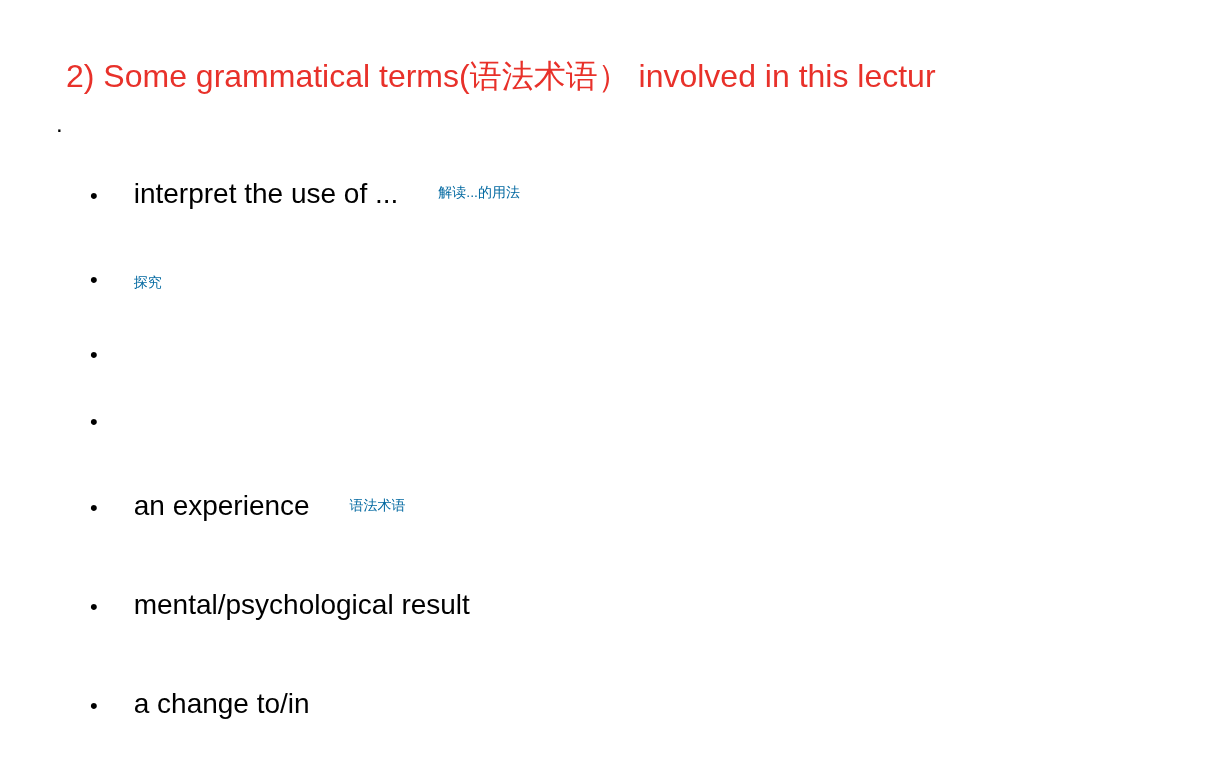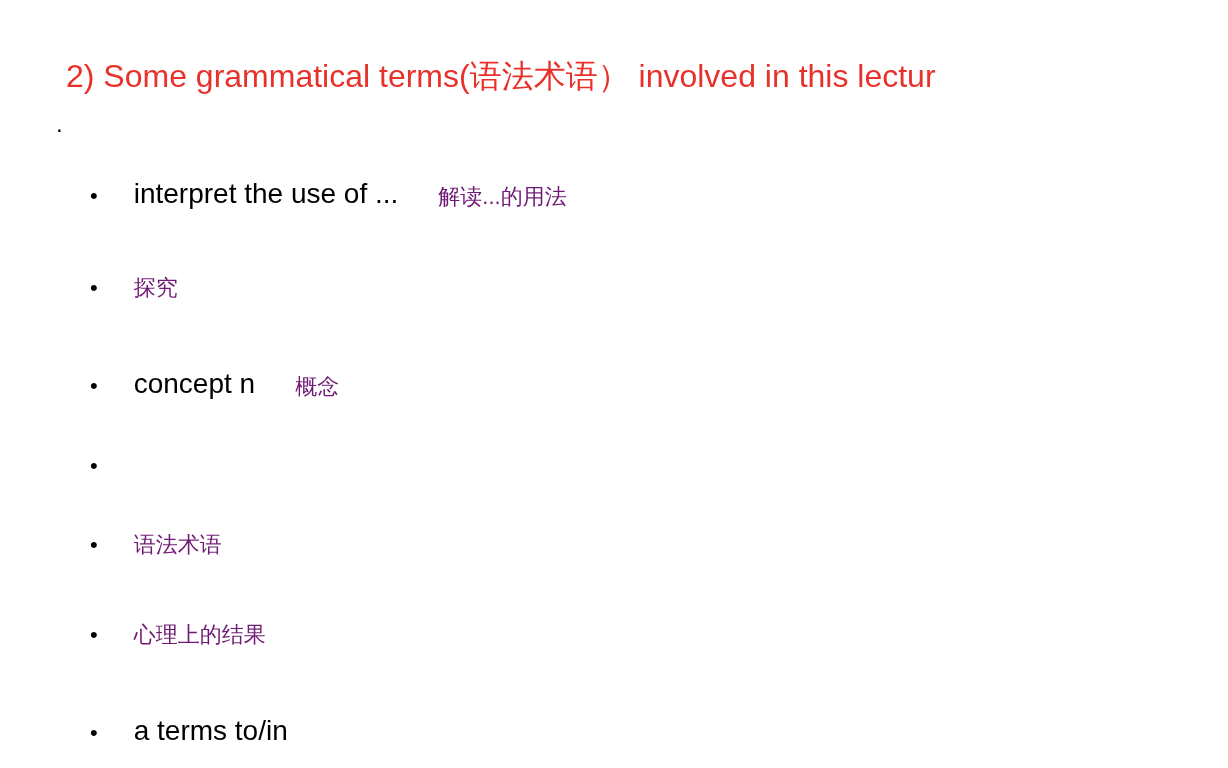--- a/index.html
+++ b/index.html
@@ -50,37 +50,37 @@
 
     .bullet {
       font-size: 22px;
       margin-right: 12px;
       flex-shrink: 0;
       line-height: 1.4;
     }
 
     .item-text {
       display: flex;
-      align-items: flex-end;
+      align-items: center;
       flex-wrap: wrap;
       gap: 16px;
     }
 
     .en-text {
       color: #000000;
       font-size: 28px;
     }
 
     .en-text.bold {
       font-weight: bold;
     }
 
     .zh-text {
-      color: #701a75;
-      font-size: 22px;
+      color: #0369a1;
+      font-size: 14px;
     }
   </style>
 </head>
 <body>
 
 <h1 class="title">2) Some grammatical terms(语法术语） involved in this lectur</h1>
 
 <div class="dot-line">.</div>
 
 <ul class="content-list">
@@ -92,39 +92,36 @@
       </span>
     </li>
     <li>
       <span class="bullet">•</span>
       <span class="item-text">
         <span class="zh-text">探究</span>
       </span>
     </li>
     <li>
       <span class="bullet">•</span>
-      <span class="item-text">
-        <span class="en-text">concept   n</span>
-        <span class="zh-text">概念</span>
-      </span>
     </li>
     <li>
       <span class="bullet">•</span>
     </li>
     <li>
       <span class="bullet">•</span>
       <span class="item-text">
+        <span class="en-text"> an experience</span>
         <span class="zh-text">语法术语</span>
       </span>
     </li>
     <li>
       <span class="bullet">•</span>
       <span class="item-text">
-        <span class="zh-text">心理上的结果</span>
+        <span class="en-text">mental/psychological result</span>
       </span>
     </li>
     <li>
       <span class="bullet">•</span>
       <span class="item-text">
-        <span class="en-text">a terms to/in</span>
+        <span class="en-text">a change to/in</span>
       </span>
     </li>
   </ul>
 
 </body></html>

